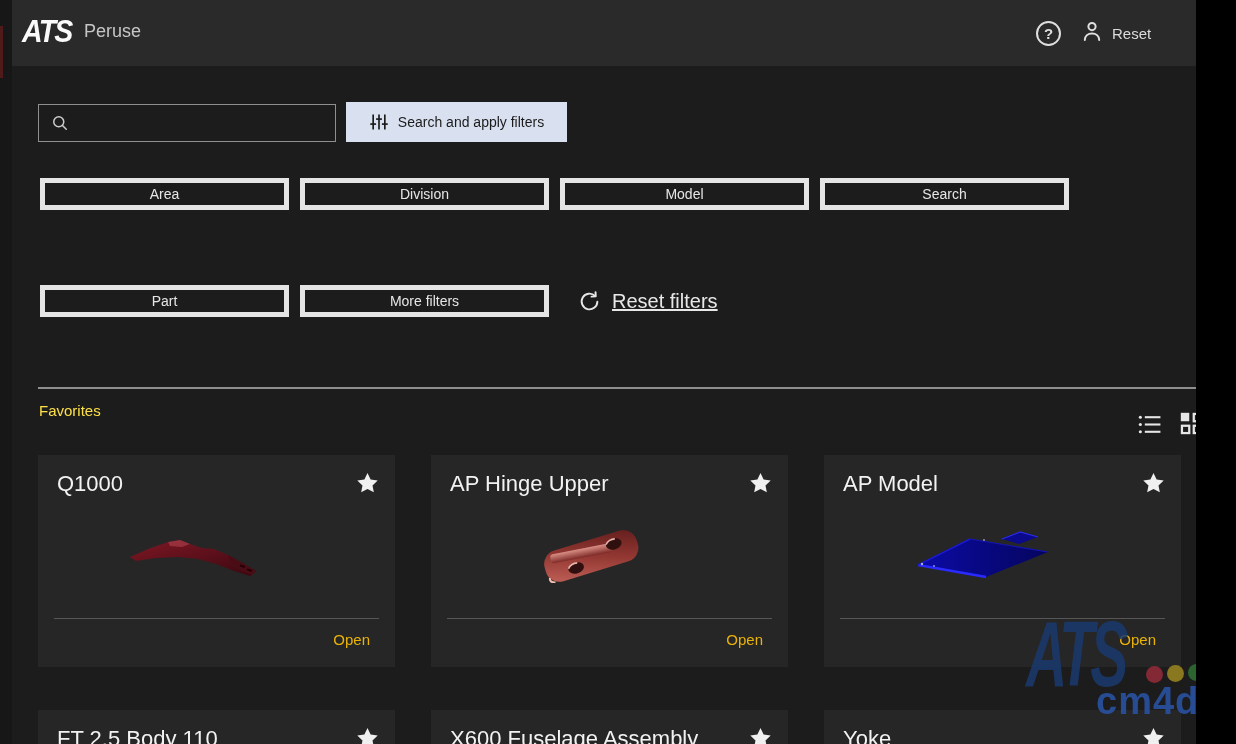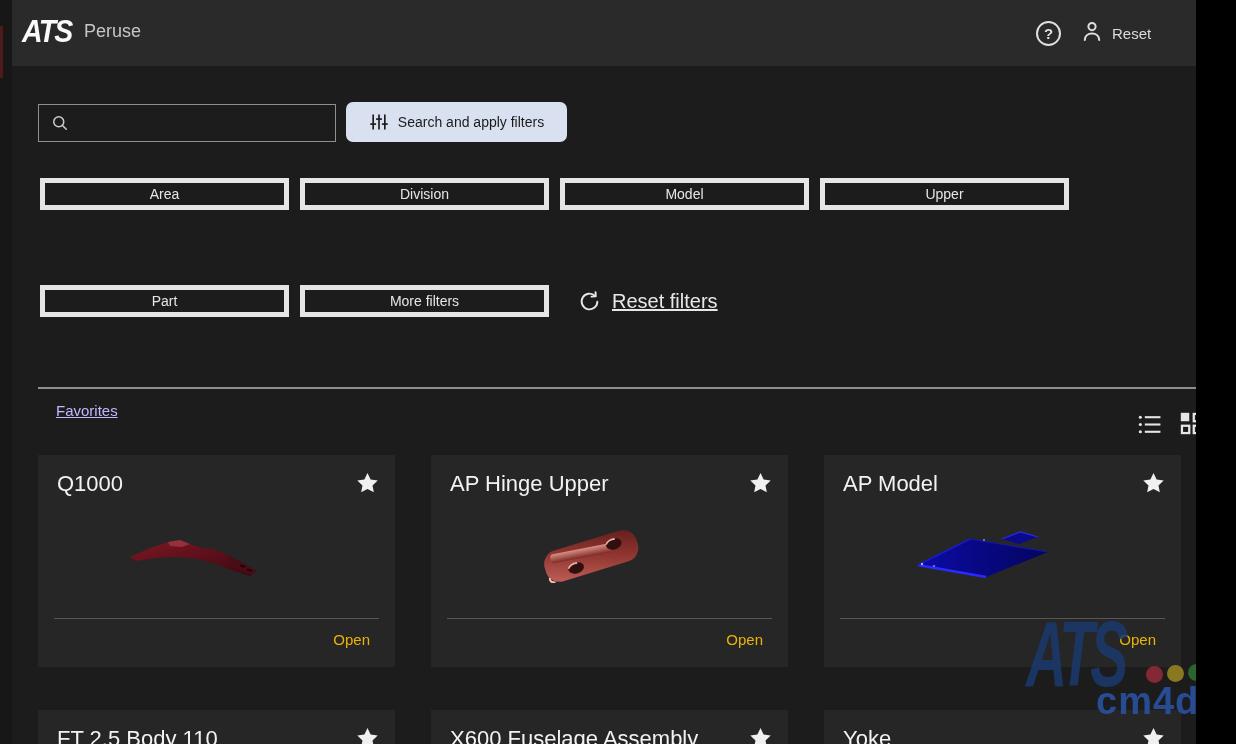--- a/index.html
+++ b/index.html
@@ -30,36 +30,36 @@
     position:absolute; left:38px; top:104px; width:298px; height:38px;
     border:1px solid #8f8f8f; background:transparent; display:flex; align-items:center;
   }
   .search-box svg { margin-left:11px; }
   .search-input {
     flex:1; height:100%; background:transparent; border:none; outline:none;
     color:#e6e6e6; font-size:14px; padding:0 8px; font-family:"Liberation Sans", sans-serif;
   }
   .apply-btn {
     position:absolute; left:346px; top:102px; width:221px; height:40px;
-    background:#d9e0f0; border:none; border-radius:7px; cursor:pointer;
+    background:#d9e0f0; border:none; border-radius:0; cursor:pointer;
     display:flex; align-items:center; justify-content:center; gap:9px;
     font-size:14px; color:#1b1b1b; font-family:"Liberation Sans", sans-serif;
   }
   
   .fbtn {
     position:absolute; width:249px; height:32px; background:transparent;
     border:5px solid #e5e5e5; color:#e6e6e6; font-size:14px; cursor:pointer;
     display:flex; align-items:center; justify-content:center;
     font-family:"Liberation Sans", sans-serif;
   }
   .reset-group { position:absolute; left:578px; top:285px; height:32px; display:flex; align-items:center; gap:11px; cursor:pointer; }
   .reset-label { font-size:20px; color:#e8e8e8;text-decoration:underline; }
   
   .section-divider { position:absolute; left:38px; top:387px; width:1160px; height:2px; background:#8e8e8e; }
-  .section-label { position:absolute; left:56px; top:402px; font-size:15px; color:#c4b5fd;text-decoration:underline; }
+  .section-label { position:absolute; left:39px; top:402px; font-size:15px; color:#fde047; }
   .view-toggle-list { position:absolute; left:1137px; top:412px; width:25px; height:25px; cursor:pointer; }
   .view-toggle-grid { position:absolute; left:1178px; top:410px; width:27px; height:27px; cursor:pointer; }
   
   .card { position:absolute; width:357px; height:212px; background:#262626; }
   .card-title { position:absolute; left:19px; top:16px; font-size:22px; color:#f2f2f2; }
   .card-star { position:absolute; right:15px; top:16px; width:25px; height:25px; cursor:pointer; }
   .card-divider { position:absolute; left:16px; right:16px; top:163px; height:1px; background:#565656; }
   .card-open { position:absolute; right:25px; top:176px; font-size:15px; color:#eab308; cursor:pointer; }
   .part-thumb { position:absolute; left:90px; top:72px; width:140px; height:56px; }
   
@@ -119,21 +119,21 @@
       <line x1="1.5" y1="14.5" x2="8.5" y2="14.5"></line>
       <line x1="8.5" y1="8.5" x2="15.5" y2="8.5"></line>
       <line x1="15.5" y1="14.5" x2="22.5" y2="14.5"></line>
     </svg>
     <span>Search and apply filters</span>
   </button>
 
   <button class="fbtn" style="left:40px;top:178px">Area</button>
   <button class="fbtn" style="left:300px;top:178px">Division</button>
   <button class="fbtn" style="left:560px;top:178px">Model</button>
-  <button class="fbtn" style="left:820px;top:178px">Upper</button>
+  <button class="fbtn" style="left:820px;top:178px">Search</button>
   <button class="fbtn" style="left:40px;top:285px">Part</button>
   <button class="fbtn" style="left:300px;top:285px">More filters</button>
 
   <div class="reset-group">
     <svg width="23" height="23" viewBox="0 0 24 24" fill="none" stroke="#e8e8e8" stroke-width="2" stroke-linecap="round" stroke-linejoin="round">
       <path d="M20.2 12.2a8.2 8.2 0 1 1-2.4-6"></path>
       <polyline points="18.3,2.2 18.5,6.6 14.1,6.9"></polyline>
     </svg>
     <span class="reset-label">Reset filters</span>
   </div>

